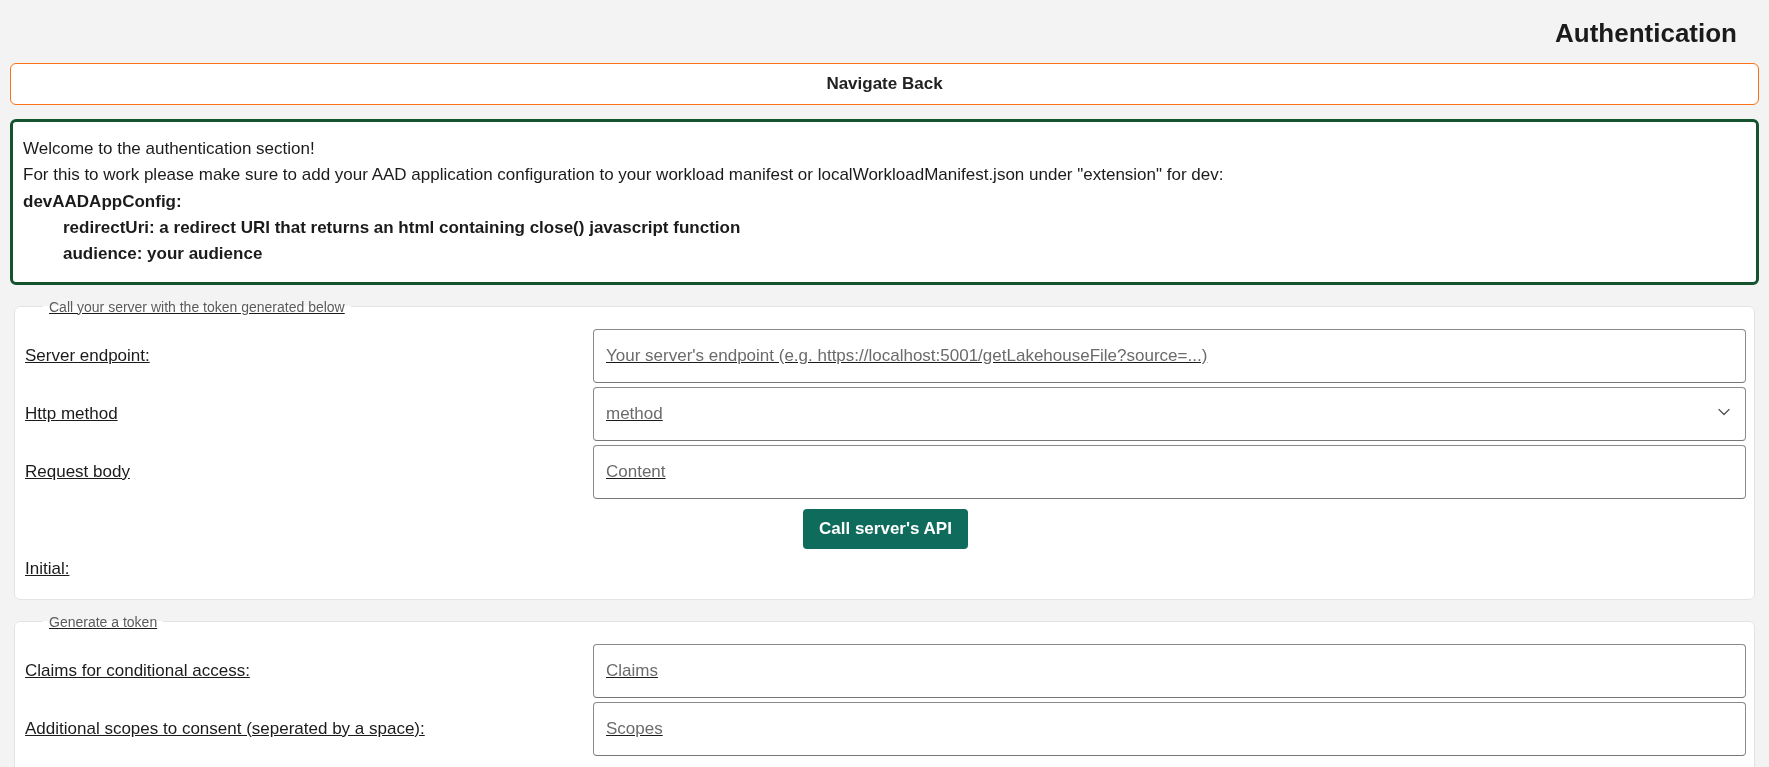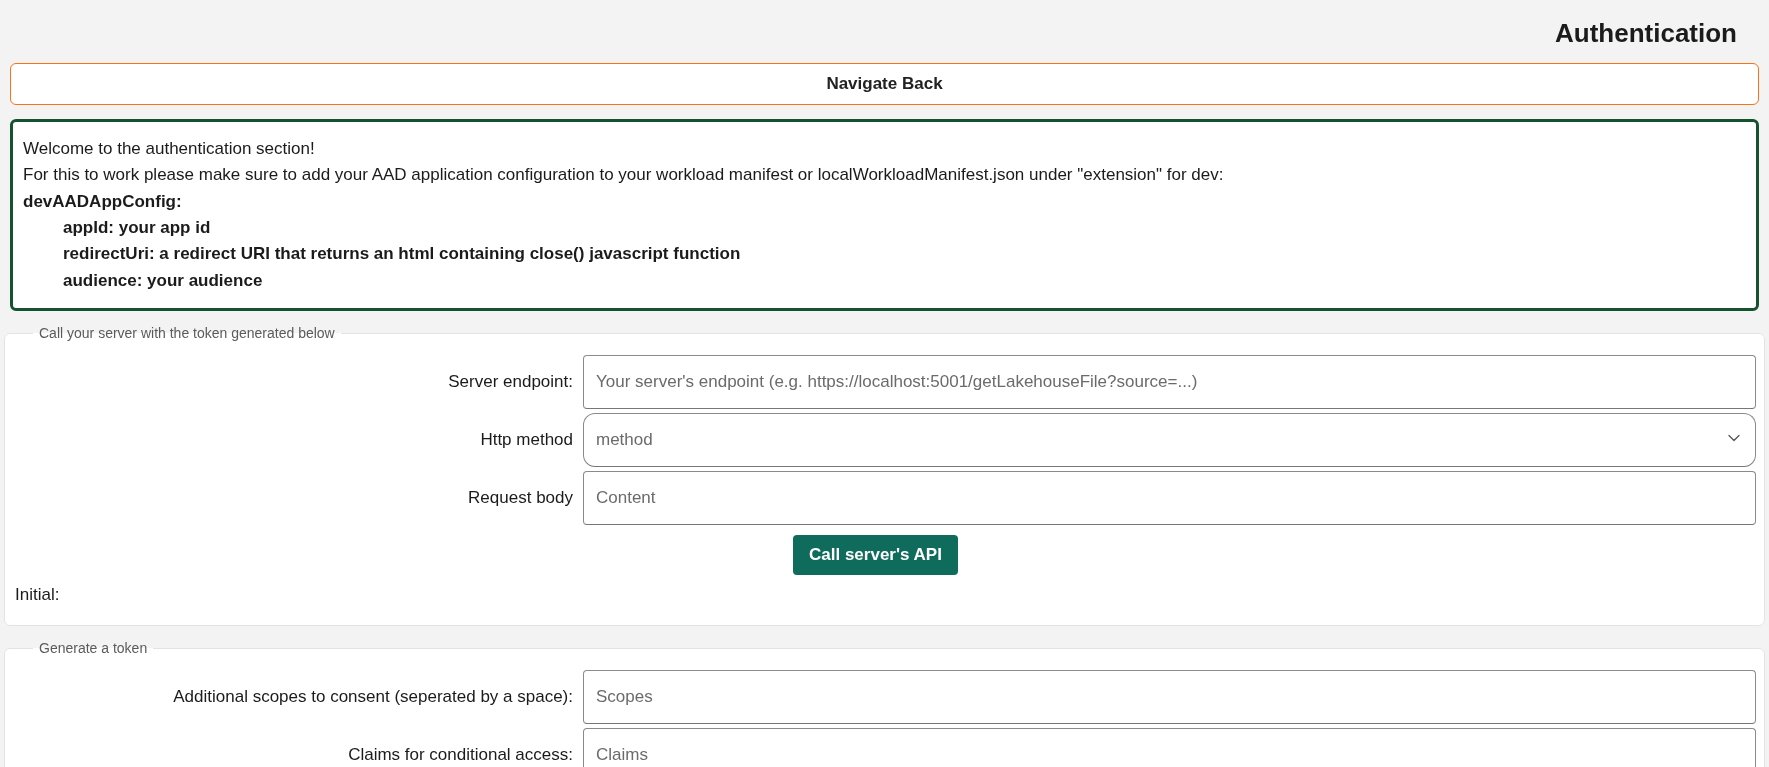--- a/index.html
+++ b/index.html
@@ -44,63 +44,63 @@
   }
   .intro-card .l1 { padding-left: 4px; }
   .intro-card .bold { font-weight: 700; }
   .intro-card .cfg-head { padding-left: 4px; }
   .intro-card .cfg-item { padding-left: 44px; }
   fieldset.group {
     position: relative;
     background: #fff;
     border: 1px solid #e3e3e3;
     border-radius: 6px;
-    margin: 14px 4px;
+    margin: 14px 14px;
     padding: 10px 8px 16px 8px;
+    text-decoration: underline;
   }
   fieldset.group > legend {
     font-size: 14px;
     color: #5b5b5b;
     padding: 0 6px;
     margin-left: 20px;
   }
   .form-row {
     display: flex;
     align-items: center;
     gap: 10px;
     margin: 4px 0;
   }
   .form-label {
     width: 560px;
     flex-shrink: 0;
     font-size: 17px;
     color: #1b1b1b;
     padding-left: 2px;
-    text-align: right;
   }
   .form-input {
     flex: 1;
     height: 54px;
     border: 1px solid #8a8a8a;
     border-bottom: 1px solid #777;
     border-radius: 4px;
     padding: 0 12px;
     font-size: 17px;
     color: #1b1b1b;
     background: #fff;
     font-family: inherit;
   }
   .form-input::placeholder { color: #6b6b6b; }
   .select-wrap {
     position: relative;
     flex: 1;
     display: flex;
     align-items: center;
   }
-  .select-wrap .form-input { width: 100%; padding-right: 40px; cursor: pointer; border-radius: 12px; }
+  .select-wrap .form-input { width: 100%; padding-right: 40px; cursor: pointer; }
   .select-wrap .chevron {
     position: absolute;
     right: 14px;
     pointer-events: none;
   }
   .btn-primary {
     background: #0f6b5c;
     color: #fff;
     border: none;
     border-radius: 4px;
@@ -143,21 +143,20 @@
 <div class="page-title">Authentication</div>
 
 <div class="nav-back-wrap">
   <button class="nav-back">Navigate Back</button>
 </div>
 
 <div class="card intro-card">
   <div class="l1">Welcome to the authentication section!</div>
   <div class="l1">For this to work please make sure to add your AAD application configuration to your workload manifest or localWorkloadManifest.json under "extension" for dev:</div>
   <div class="bold cfg-head">devAADAppConfig:</div>
-  <div class="bold cfg-item">appId: your app id</div>
   <div class="bold cfg-item">redirectUri: a redirect URI that returns an html containing close() javascript function</div>
   <div class="bold cfg-item">audience: your audience</div>
 </div>
 
 <fieldset class="group">
   <legend>Call your server with the token generated below</legend>
 
   <div class="form-row">
     <div class="form-label">Server endpoint:</div>
     <input class="form-input" type="text" placeholder="Your server's endpoint (e.g. https://localhost:5001/getLakehouseFile?source=...)" style="">
@@ -184,27 +183,27 @@
     <button class="btn-primary">Call server's API</button>
   </div>
 
   <div class="response-row">Initial:</div>
 </fieldset>
 
 <fieldset class="group">
   <legend>Generate a token</legend>
 
   <div class="form-row">
+    <div class="form-label">Claims for conditional access:</div>
+    <input class="form-input" type="text" placeholder="Claims" style="">
+  </div>
+
+  <div class="form-row">
     <div class="form-label">Additional scopes to consent (seperated by a space):</div>
     <input class="form-input" type="text" placeholder="Scopes" style="">
-  </div>
-
-  <div class="form-row">
-    <div class="form-label">Claims for conditional access:</div>
-    <input class="form-input" type="text" placeholder="Claims" style="">
   </div>
 
   <div class="checkbox-row">
     <div class="checkbox-box"></div>
     <div class="checkbox-label">Request Initial Consent</div>
   </div>
 
   <div class="btn-row">
     <button class="btn-primary">Get access token</button>
   </div>

